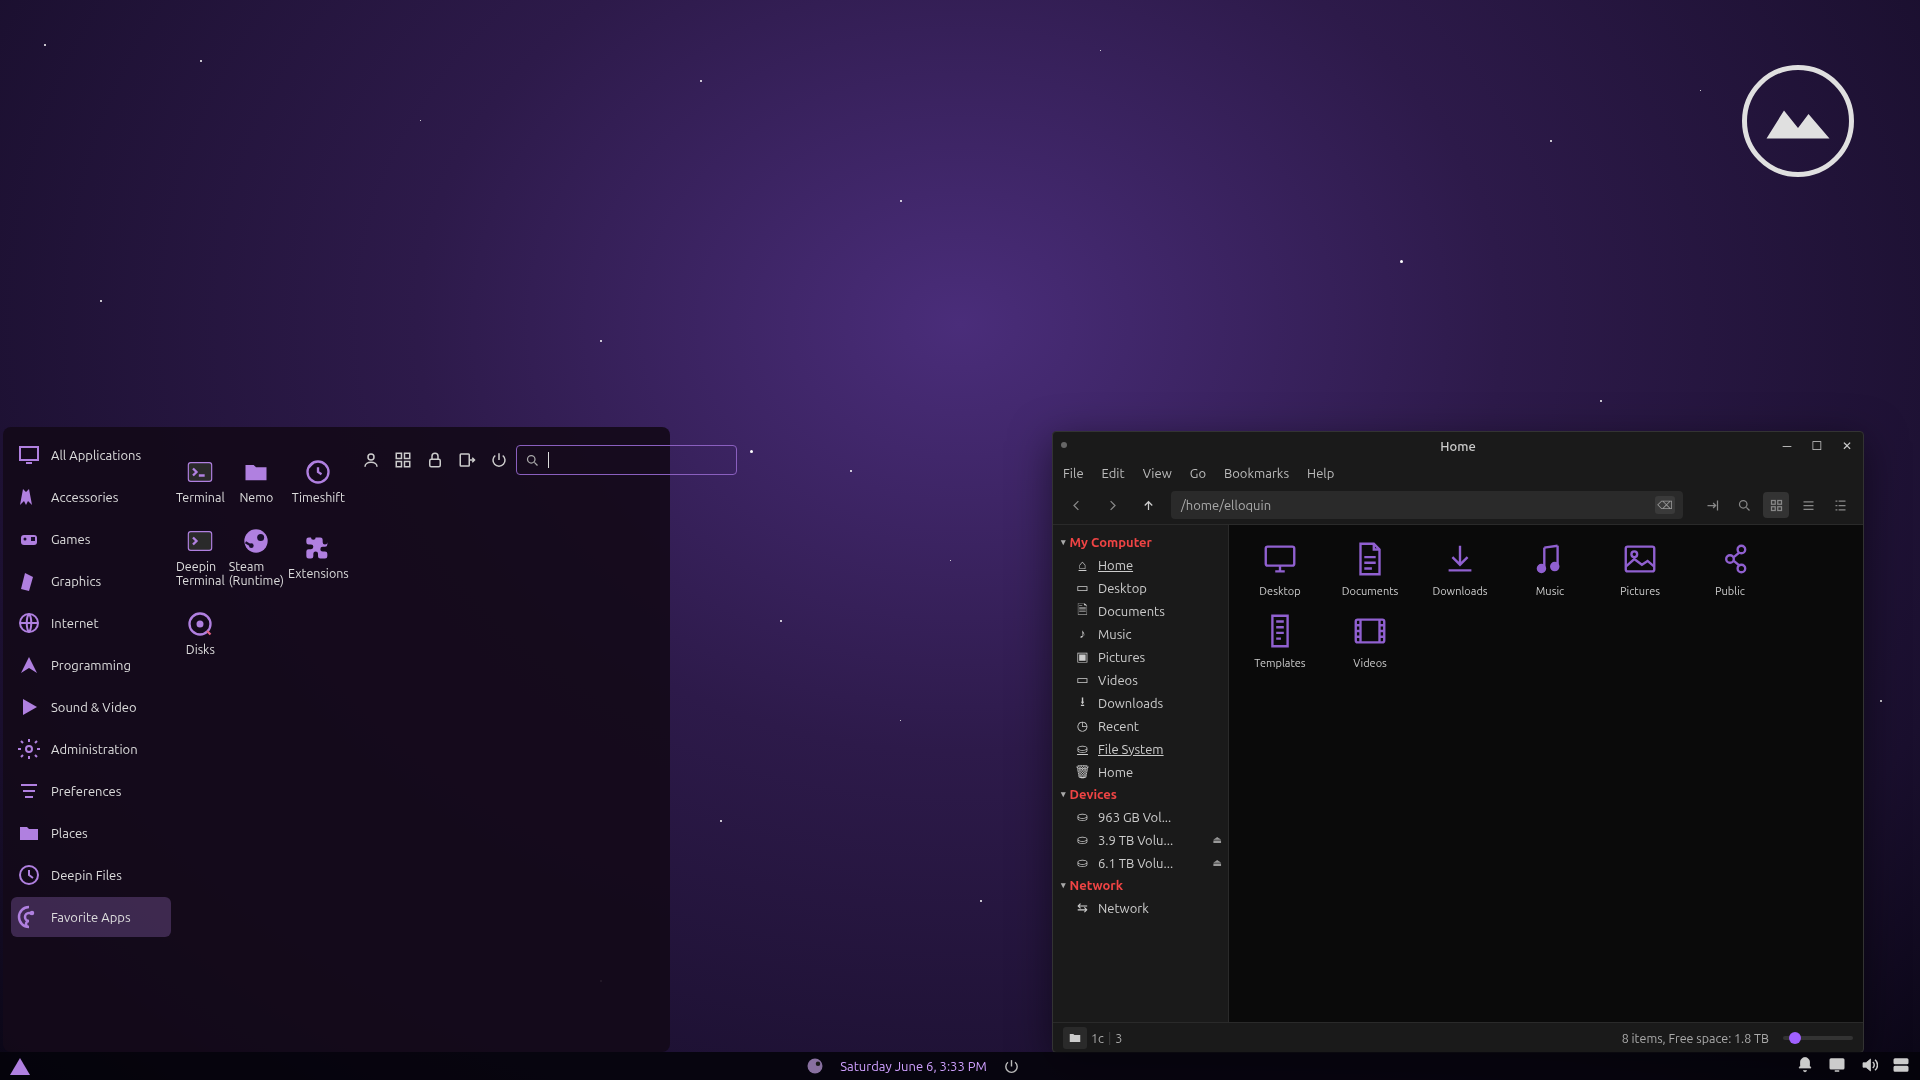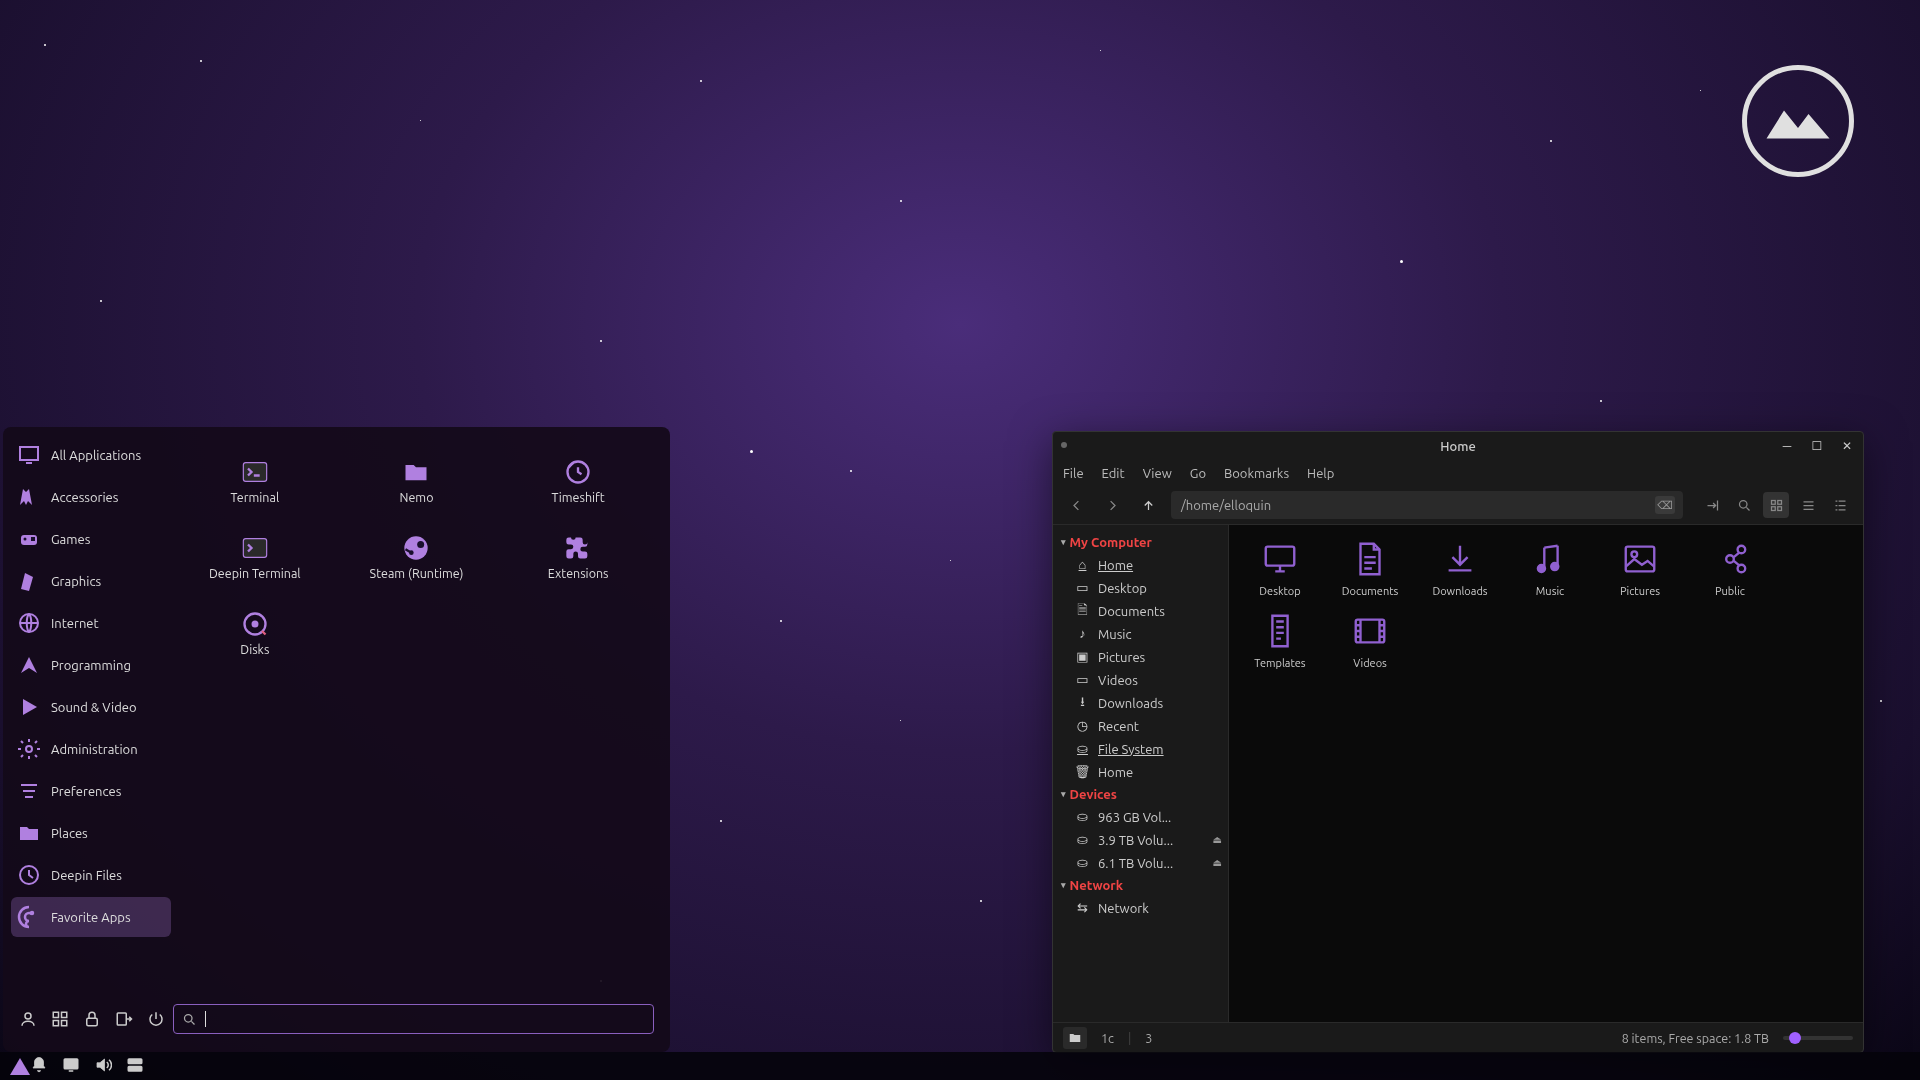--- a/index.html
+++ b/index.html
@@ -7,21 +7,21 @@
 body{background:radial-gradient(ellipse at 50% 30%,#4a2d7a 0%,#2d1a4a 40%,#1a0f2e 80%,#0a0615 100%);position:relative}
 
 
 .star{position:absolute;background:#fff;border-radius:50%}
 
 
 .desktop-logo{position:absolute;top:65px;right:66px;width:112px;height:112px;border:5px solid #e0e0e0;border-radius:50%;display:flex;align-items:center;justify-content:center}
 .desktop-logo svg{width:70px;height:70px}
 
 
-.start-menu{position:absolute;left:3px;top:427px;width:667px;height:625px;background:rgba(20,10,25,0.92);border-radius:8px;display:flex;flex-direction:column;padding:8px}
+.start-menu{position:absolute;left:3px;top:427px;width:667px;height:625px;background:rgba(20,10,25,0.92);border-radius:8px;display:flex;flex-direction:row;padding:8px}
 .start-main{flex:1;display:flex}
 .start-cats{width:160px;display:flex;flex-direction:column;gap:2px}
 .cat-item{display:flex;align-items:center;gap:10px;padding:8px 6px;border-radius:6px;color:#ddd;font-size:13px;cursor:pointer}
 .cat-item.active{background:rgba(140,100,180,0.35)}
 .cat-item svg,.cat-item .cat-icon{width:24px;height:24px;flex-shrink:0}
 .start-apps{flex:1;padding:10px 5px;display:grid;grid-template-columns:repeat(3,1fr);grid-auto-rows:72px;gap:4px 4px}
 .app-cell{display:flex;flex-direction:column;align-items:center;justify-content:center;gap:4px;color:#ddd;font-size:12.5px;cursor:pointer;border-radius:6px}
 .app-cell .aicon{width:28px;height:28px;display:flex;align-items:center;justify-content:center}
 .start-bottom{height:50px;display:flex;align-items:center;padding:0 8px;gap:8px;border-top:0}
 .sb-icons{display:flex;gap:14px;align-items:center}
@@ -56,21 +56,21 @@
 .sb-item{display:flex;align-items:center;gap:8px;padding:4px 8px 4px 22px;color:#ccc;font-size:13px;cursor:pointer;position:relative}
 .sb-item.active{text-decoration:underline}
 .sb-item .sbi{width:15px;height:15px;display:flex;align-items:center;justify-content:center;flex-shrink:0}
 .sb-item .eject{position:absolute;right:6px;font-size:10px;color:#999}
 .sb-item.trunc span.lbl{white-space:nowrap;overflow:hidden;text-overflow:ellipsis;max-width:90px}
 .fm-content{flex:1;background:#0a0a0a;padding:12px;display:flex;flex-wrap:wrap;align-content:flex-start;gap:12px}
 .folder-item{width:78px;display:flex;flex-direction:column;align-items:center;gap:4px;color:#ccc;font-size:11px;cursor:pointer}
 .folder-item .ficon{width:44px;height:44px;display:flex;align-items:center;justify-content:center}
 .folder-item .ficon svg{width:38px;height:38px}
 .fm-status{height:30px;border-top:1px solid #2a2a2a;display:flex;align-items:center;padding:0 10px;color:#aaa;font-size:12.5px;gap:14px}
-.fm-status .stat-left{display:flex;gap:14px;align-items:center}
+.fm-status .stat-left{display:flex;gap:4px;align-items:center}
 .fm-status .stat-left .stat-btn{width:24px;height:22px;display:flex;align-items:center;justify-content:center;background:#2a2a2a;border-radius:3px;cursor:pointer}
 .fm-status .stat-center{flex:1;text-align:right}
 .zoom-slider{width:70px;height:4px;background:#333;border-radius:2px;position:relative}
 .zoom-slider::before{content:"";position:absolute;left:6px;top:-4px;width:12px;height:12px;background:#a060ff;border-radius:50%}
 
 
 .taskbar{position:absolute;bottom:0;left:0;right:0;height:28px;background:rgba(5,3,10,0.88);display:flex;align-items:center;padding:0 10px;color:#ccc;font-size:13px}
 .taskbar .tb-left{display:flex;align-items:center;gap:10px}
 .logo-tri{width:0;height:0;border-left:10px solid transparent;border-right:10px solid transparent;border-bottom:17px solid #b080e0;cursor:pointer}
 .taskbar .tb-center{flex:1;display:flex;align-items:center;justify-content:center;gap:16px}
@@ -524,20 +524,31 @@
     </div>
     <div class="stat-center">8 items, Free space: 1.8  TB</div>
     <div class="zoom-slider"></div>
   </div>
 </div>
 
 <div class="taskbar">
   <div class="tb-left">
     <div class="logo-tri"></div>
   </div>
+  <div class="tb-center">
+    <svg width="18" height="18" viewBox="0 0 24 24" fill="#8870a0">
+        <circle cx="12" cy="12" r="10"></circle>
+        <circle cx="16" cy="9" r="3" fill="#1a1a1a"></circle>
+      </svg>
+    <span style="color:#cfa0ff">Saturday June  6,  3:33 PM</span>
+    <svg width="17" height="17" viewBox="0 0 24 24" stroke="#bbb" fill="none" stroke-width="2">
+        <path d="M12 3v9"></path>
+        <path d="M7 6a8 8 0 1010 0"></path>
+      </svg>
+  </div>
   <div class="tb-right-tray">
     <span class="tray-icon"><svg viewBox="0 0 24 24" fill="#ccc">
           <path d="M12 2a6 6 0 00-6 6v5l-2 3h16l-2-3V8a6 6 0 00-6-6zM10 19a2 2 0 004 0"></path>
         </svg></span>
     <span class="tray-icon"><svg viewBox="0 0 24 24" stroke="#ccc" fill="none" stroke-width="2">
           <rect x="3" y="4" width="18" height="13" rx="1"></rect>
           <path d="M9 20h6"></path>
         </svg></span>
     <span class="tray-icon"><svg viewBox="0 0 24 24" fill="#ccc">
           <path d="M4 9v6h4l6 5V4L8 9z"></path>

